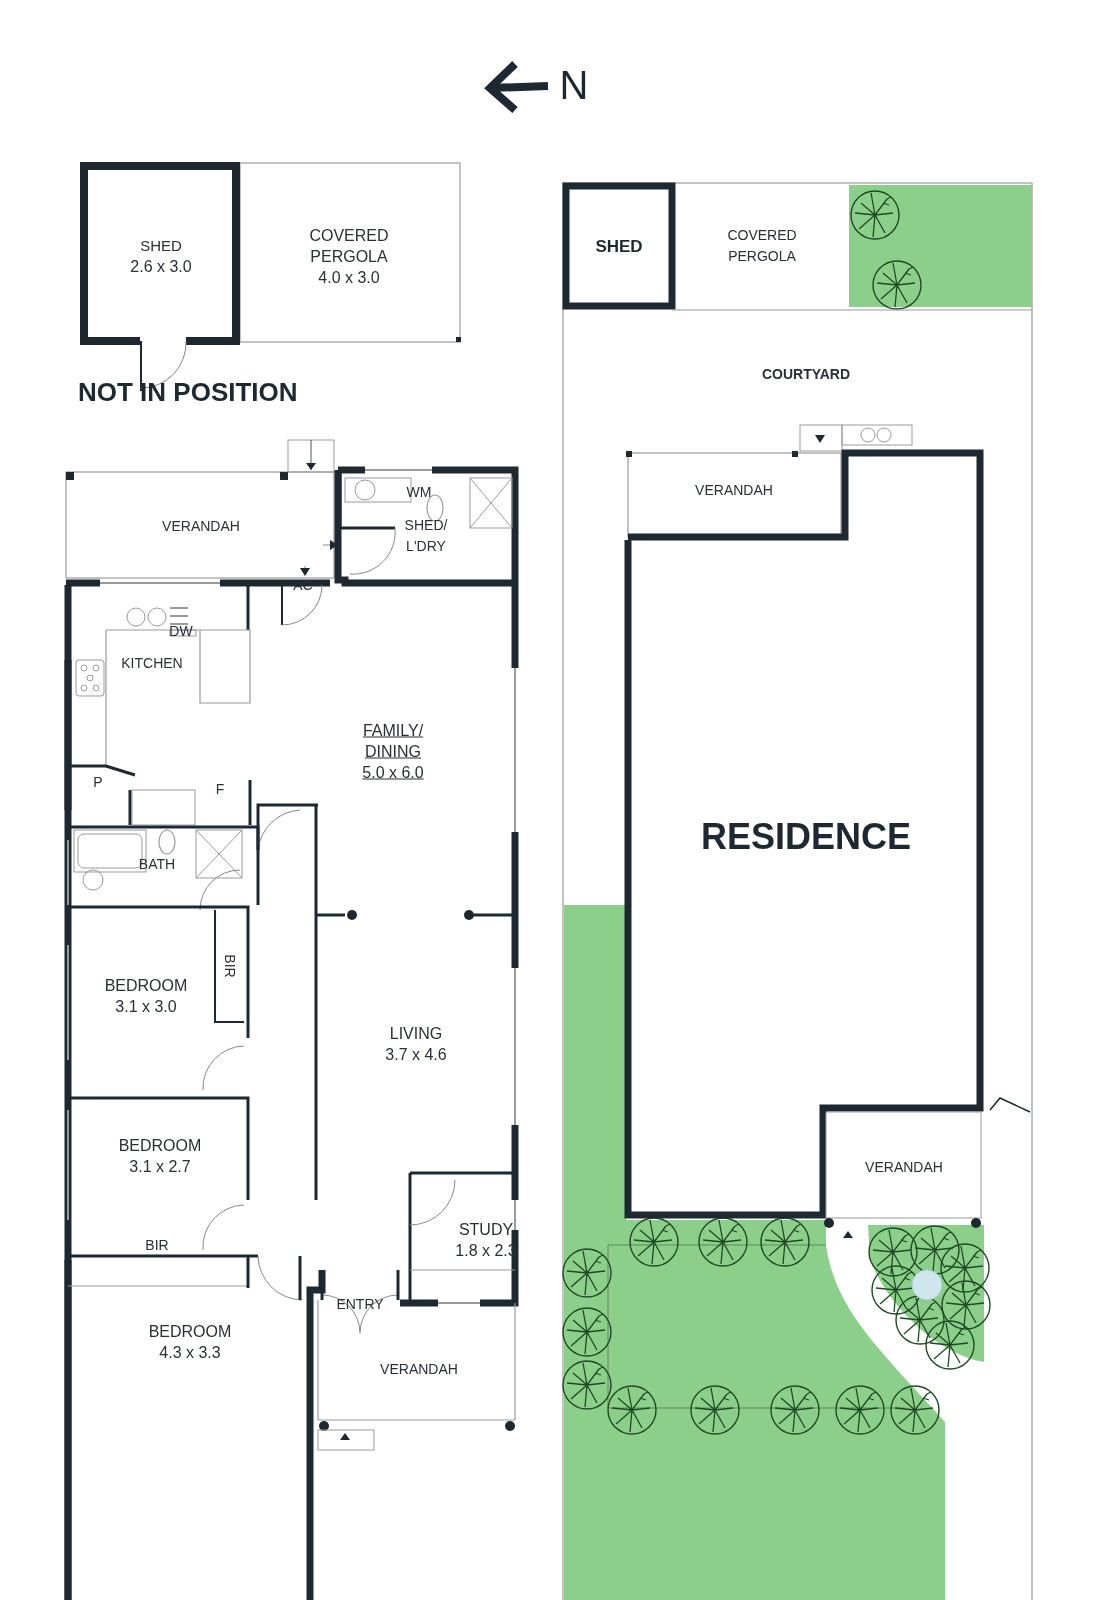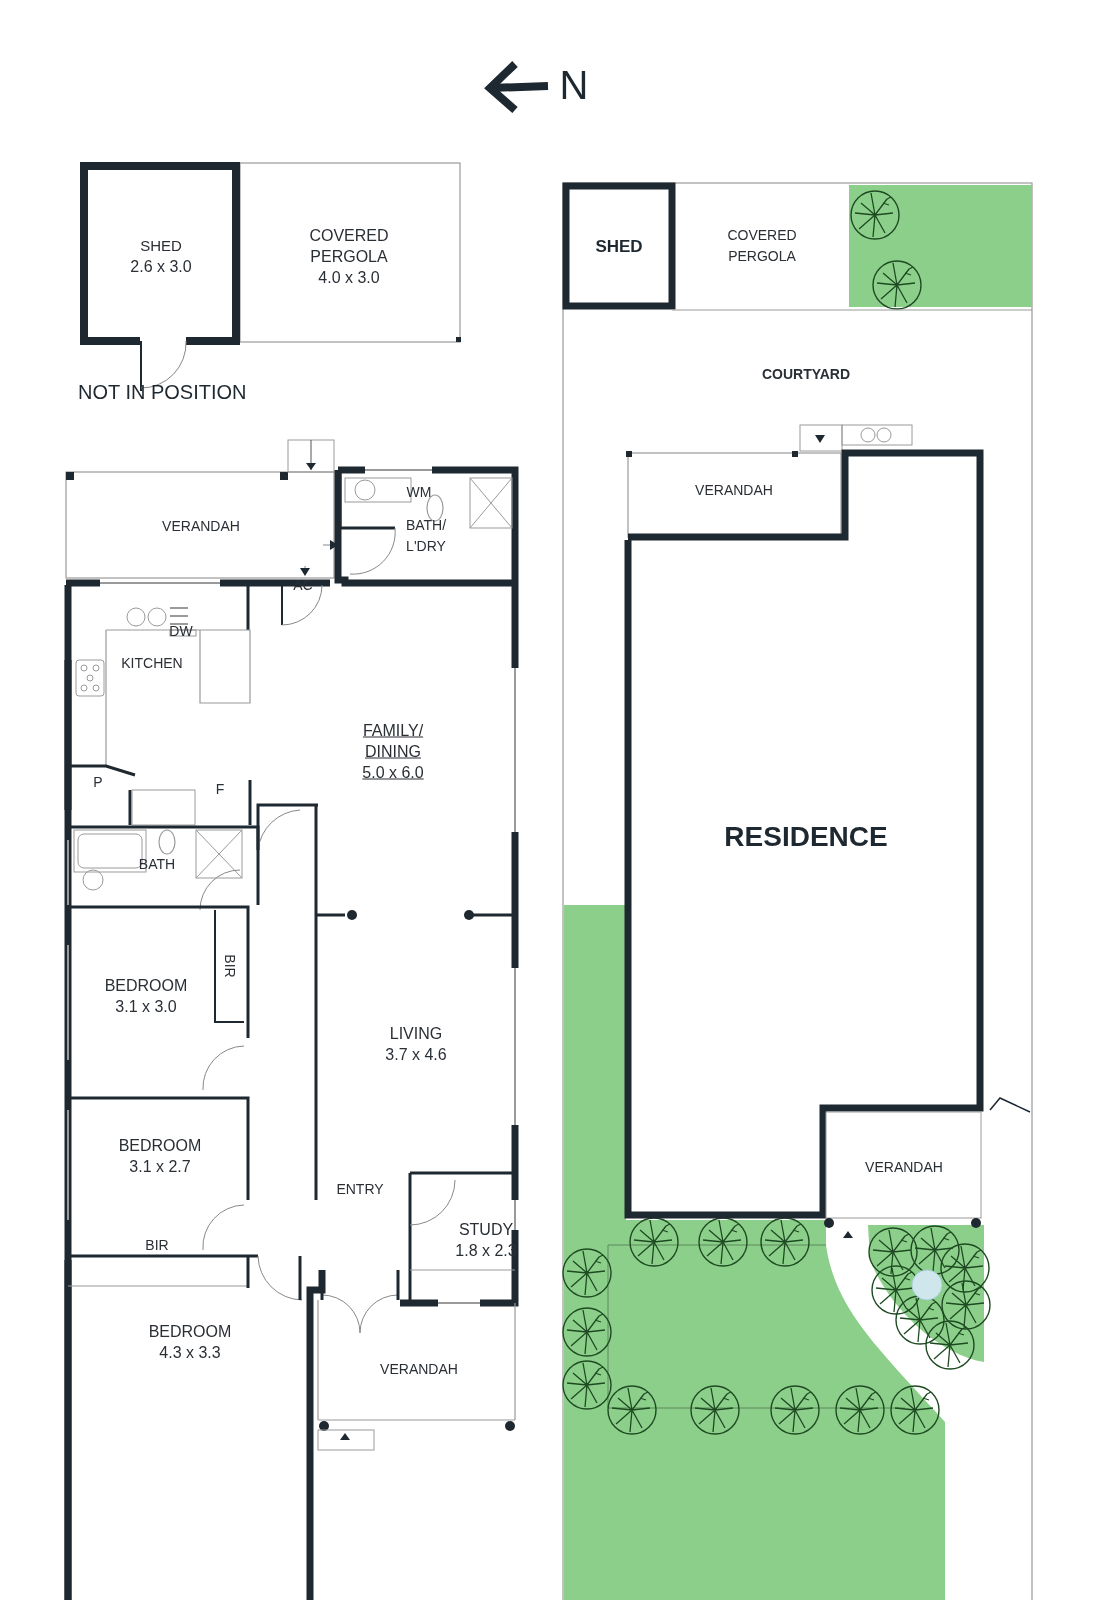--- a/index.html
+++ b/index.html
@@ -2,22 +2,22 @@
 <html><head>
 <meta charset="utf-8">
 <style>
   html,body{margin:0;padding:0;background:#ffffff;}
   body{width:1115px;height:1600px;position:relative;overflow:hidden;font-family:"Liberation Sans",sans-serif;color:#1e2830;}
   svg{position:absolute;left:0;top:0;}
   .lbl{position:absolute;font-family:"Liberation Sans",sans-serif;font-size:15px;color:#2a2f35;text-align:center;line-height:21px;white-space:nowrap;transform:translate(-50%,-50%);}
   .lbl .dim{display:block;font-size:16px;}
   .lbl.sm{font-size:14px;}
   .lbl.bold{font-weight:bold;font-size:17px;color:#1e2830;}
-  .lbl.big{font-weight:bold;font-size:28px;color:#1e2830;}
-  .lbl.note{font-weight:normal;font-size:20px;color:#1e2830;transform:none;text-align:left;}
+  .lbl.big{font-weight:bold;font-size:36px;color:#1e2830;}
+  .lbl.note{font-weight:bold;font-size:26px;color:#1e2830;transform:none;text-align:left;}
   .lbl.north{font-size:40px;color:#1e2830;}
   .vert{writing-mode:vertical-rl;}
 </style>
 </head>
 <body>
 
 <svg width="1115" height="1600" viewBox="0 0 1115 1600">
   <defs>
     <g id="tree">
       <circle r="24" fill="none" stroke="#1e4a22" stroke-width="1.4"></circle>
@@ -206,21 +206,21 @@
 <div class="lbl" style="left:349px;top:256px;">
   <span class="dim">COVERED</span>
   <span class="dim">PERGOLA</span>
   <span class="dim">4.0 x 3.0</span>
 </div>
 <div class="lbl note" style="left:78px;top:382px;">NOT IN POSITION</div>
 
 <div class="lbl sm" style="left:201px;top:526px;">VERANDAH</div>
 <div class="lbl sm" style="left:391px;top:492px;margin-left:28px;">WM</div>
 <div class="lbl sm" style="left:426px;top:536px;">
-  <span>BATH/</span><br>
+  <span>SHED/</span><br>
   <span>L'DRY</span>
 </div>
 <div class="lbl sm" style="left:303px;top:585px;">AC</div>
 <div class="lbl sm" style="left:181px;top:631px;">DW</div>
 <div class="lbl sm" style="left:152px;top:663px;">KITCHEN</div>
 <div class="lbl" style="left:393px;top:751px;text-decoration:underline;">
   <span class="dim">FAMILY/</span>
   <span class="dim">DINING</span>
   <span class="dim">5.0 x 6.0</span>
 </div>
@@ -234,21 +234,21 @@
 </div>
 <div class="lbl" style="left:416px;top:1044px;">
   <span class="dim">LIVING</span>
   <span class="dim">3.7 x 4.6</span>
 </div>
 <div class="lbl" style="left:160px;top:1156px;">
   <span class="dim">BEDROOM</span>
   <span class="dim">3.1 x 2.7</span>
 </div>
 <div class="lbl sm" style="left:157px;top:1245px;">BIR</div>
-<div class="lbl sm" style="left:360px;top:1189px;">ENTRY</div>
+<div class="lbl sm" style="left:360px;top:1304px;">ENTRY</div>
 <div class="lbl" style="left:486px;top:1240px;">
   <span class="dim">STUDY</span>
   <span class="dim">1.8 x 2.3</span>
 </div>
 <div class="lbl" style="left:190px;top:1342px;">
   <span class="dim">BEDROOM</span>
   <span class="dim">4.3 x 3.3</span>
 </div>
 <div class="lbl sm" style="left:419px;top:1369px;">VERANDAH</div>
 

